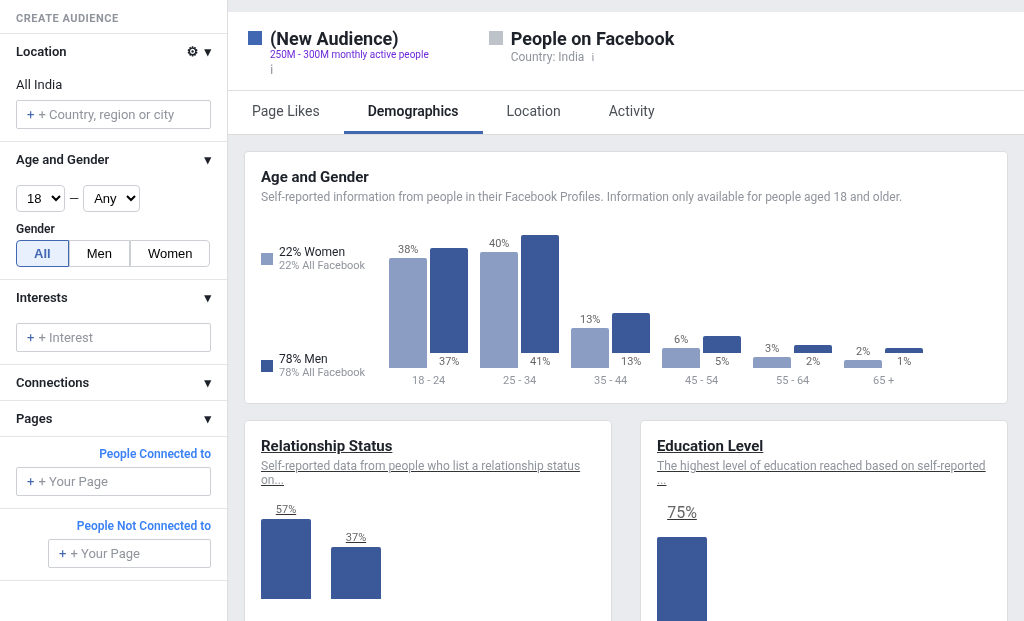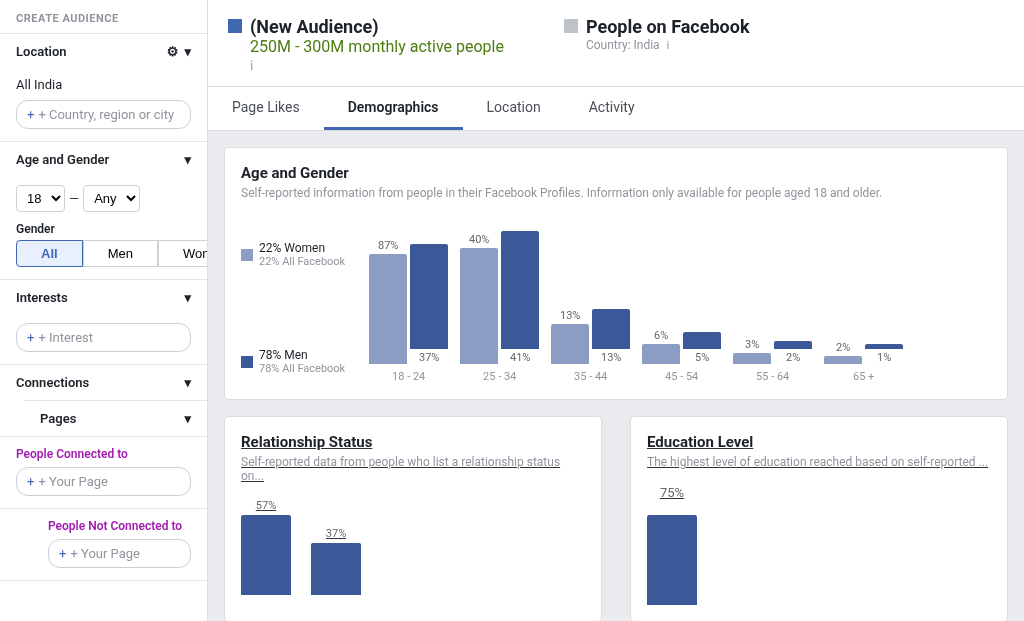--- a/index.html
+++ b/index.html
@@ -1,54 +1,54 @@
 <!DOCTYPE html>
 <html><head>
   <meta charset="utf-8">
   <style>
     * { box-sizing: border-box; margin: 0; padding: 0; }
     body { font-family: -apple-system, BlinkMacSystemFont, 'Segoe UI', Roboto, sans-serif; font-size: 13px; background: #e9ebee; color: #333; display: flex; height: 621px; overflow: hidden; }
 
     
-    .sidebar { width: 208px; background: #fff; border-right: 1px solid #ddd; display: flex; flex-direction: column; overflow-y: auto; flex-shrink: 0; }
+    .sidebar { width: 228px; background: #fff; border-right: 1px solid #ddd; display: flex; flex-direction: column; overflow-y: auto; flex-shrink: 0; }
     .sidebar-title { font-size: 11px; font-weight: 700; color: #90949c; padding: 12px 16px 8px; text-transform: uppercase; letter-spacing: 0.5px; }
     .sidebar-section { border-top: 1px solid #e5e5e5; }
     .sidebar-section-header { display: flex; justify-content: space-between; align-items: center; padding: 10px 16px; cursor: pointer; }
     .sidebar-section-header span { font-weight: 600; font-size: 13px; color: #1d2129; }
     .sidebar-section-header .icons { display: flex; gap: 6px; color: #90949c; }
     .sidebar-section-content { padding: 8px 16px 12px; }
     .india-label { font-size: 11px; font-weight: 700; color: #90949c; text-transform: uppercase; margin-bottom: 2px; }
     .india-sub { font-size: 13px; color: #1d2129; margin-bottom: 8px; }
-    .input-field { border: 1px solid #ccd0d5; border-radius: 12px; padding: 6px 10px; font-size: 13px; color: #90949c; width: 100%; background: #fff; cursor: text; }
+    .input-field { border: 1px solid #ccd0d5; border-radius: 2px; padding: 6px 10px; font-size: 13px; color: #90949c; width: 100%; background: #fff; cursor: text; }
     .input-field .plus { color: #4267b2; margin-right: 4px; }
 
     .age-gender-content { padding: 8px 16px 12px; }
     .field-label { font-size: 12px; font-weight: 600; color: #1d2129; margin-bottom: 4px; }
     .age-row { display: flex; align-items: center; gap: 4px; margin-bottom: 10px; }
     .select-box { border: 1px solid #ccd0d5; border-radius: 4px; padding: 4px 6px; font-size: 13px; background: #fff; }
     .dash { color: #333; }
     .gender-row { display: flex; gap: 0; }
-    .gender-btn { border: 1px solid #ccd0d5; padding: 5px 24px; font-size: 13px; background: #fff; cursor: pointer; }
+    .gender-btn { border: 1px solid #ccd0d5; padding: 5px 17px; font-size: 13px; background: #fff; cursor: pointer; }
     .gender-btn.active { background: #e8f0fe; border-color: #4267b2; color: #4267b2; font-weight: 600; }
     .gender-btn:first-child { border-radius: 4px 0 0 4px; }
     .gender-btn:last-child { border-radius: 0 4px 4px 0; }
 
     .connections-section { border-top: 1px solid #e5e5e5; }
-    .pages-section { border-top: 1px solid #e5e5e5; margin-left: 24px; }
+    .pages-section { border-top: 1px solid #e5e5e5; }
     .connected-section { border-top: 1px solid #e5e5e5; padding: 10px 16px 12px; }
-    .connected-label { font-size: 12px; font-weight: 600; color: #a21caf; margin-bottom: 6px; }
+    .connected-label { font-size: 12px; font-weight: 600; color: #3b82f6; margin-bottom: 6px; text-align: right; }
     .advanced-section { border-top: 1px solid #e5e5e5; display: flex; justify-content: space-between; align-items: center; padding: 12px 16px; cursor: pointer; }
 
     
     .main { flex: 1; overflow-y: auto; padding: 0; background: #e9ebee; }
-    .audience-header { background: #fff; padding: 16px 20px 12px; border-bottom: 1px solid #ddd; display: flex; gap: 60px; align-items: flex-start; }
+    .audience-header { background: #fff; padding: 16px 20px 12px; border-bottom: 1px solid #ddd; display: flex; gap: 60px; align-items: flex-start; margin-top: 12px; }
     .audience-new { display: flex; align-items: flex-start; gap: 8px; }
     .blue-square { width: 14px; height: 14px; background: #4267b2; margin-top: 3px; flex-shrink: 0; }
     .audience-new-text h2 { font-size: 18px; font-weight: 700; color: #1d2129; }
-    .audience-new-text p { font-size: 16px; color: #4d7c0f; }
+    .audience-new-text p { font-size: 10px; color: #6d28d9; }
     .people-fb { display: flex; align-items: flex-start; gap: 8px; }
     .gray-square { width: 14px; height: 14px; background: #bec3c9; margin-top: 3px; flex-shrink: 0; }
     .people-fb-text h2 { font-size: 18px; font-weight: 700; color: #1d2129; }
     .people-fb-text p { font-size: 12px; color: #90949c; }
 
     
     .tabs { background: #fff; border-bottom: 1px solid #ddd; display: flex; }
     .tab { padding: 12px 24px; font-size: 14px; color: #4b4f56; cursor: pointer; border-bottom: 3px solid transparent; }
     .tab.active { color: #1d2129; border-bottom: 3px solid #4267b2; font-weight: 600; }
 
@@ -81,21 +81,21 @@
     .bottom-card { background: #fff; border: 1px solid #ddd; border-radius: 4px; padding: 16px; flex: 1; min-height: 160px; overflow: hidden; }
 
     .rel-bars { display: flex; gap: 20px; align-items: flex-end; margin-top: 10px; }
     .rel-bar-wrap { display: flex; flex-direction: column; align-items: center; }
     .rel-bar { width: 50px; background: #3b5998; border-radius: 2px 2px 0 0; }
     .rel-pct { font-size: 11px; color: #666; margin-bottom: 3px; }
 
     .edu-bars { display: flex; gap: 20px; align-items: flex-end; margin-top: 10px; }
     .edu-bar-wrap { display: flex; flex-direction: column; align-items: center; }
     .edu-bar { width: 50px; background: #3b5998; border-radius: 2px 2px 0 0; }
-    .edu-pct { font-size: 13px; color: #666; margin-bottom: 15px; }
+    .edu-pct { font-size: 16px; color: #666; margin-bottom: 15px; }
   </style>
 </head>
 <body>
 
 <div class="sidebar">
   <div class="sidebar-title">CREATE AUDIENCE</div>
 
   <div class="sidebar-section">
     <div class="sidebar-section-header">
       <span>Location</span>
@@ -236,21 +236,21 @@
               <div class="legend-text">78% Men</div>
               <div class="legend-sub">78% All Facebook</div>
             </div>
           </div>
         </div>
 
         <div class="bars-container" id="bars-container">
         <div class="bar-group">
       <div class="bars-pair">
         <div class="bar-wrap">
-          <div class="bar-pct-top">87%</div>
+          <div class="bar-pct-top">38%</div>
           <div class="bar bar-women" style="height:110px;"></div>
         </div>
         <div class="bar-wrap">
           <div class="bar-pct-top">&nbsp;</div>
           <div class="bar bar-men" style="height:105px;"></div>
           <div class="bar-pct-bot">37%</div>
         </div>
       </div>
       <div class="age-label">18 - 24</div>
     </div>

